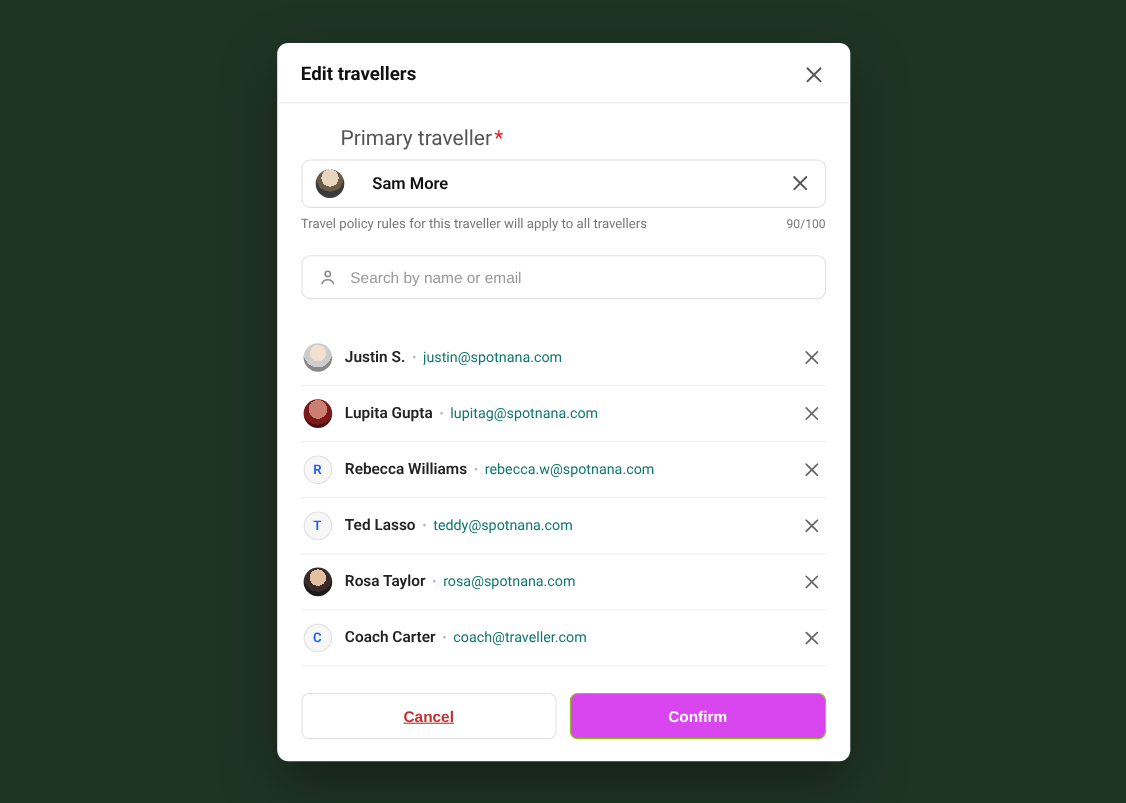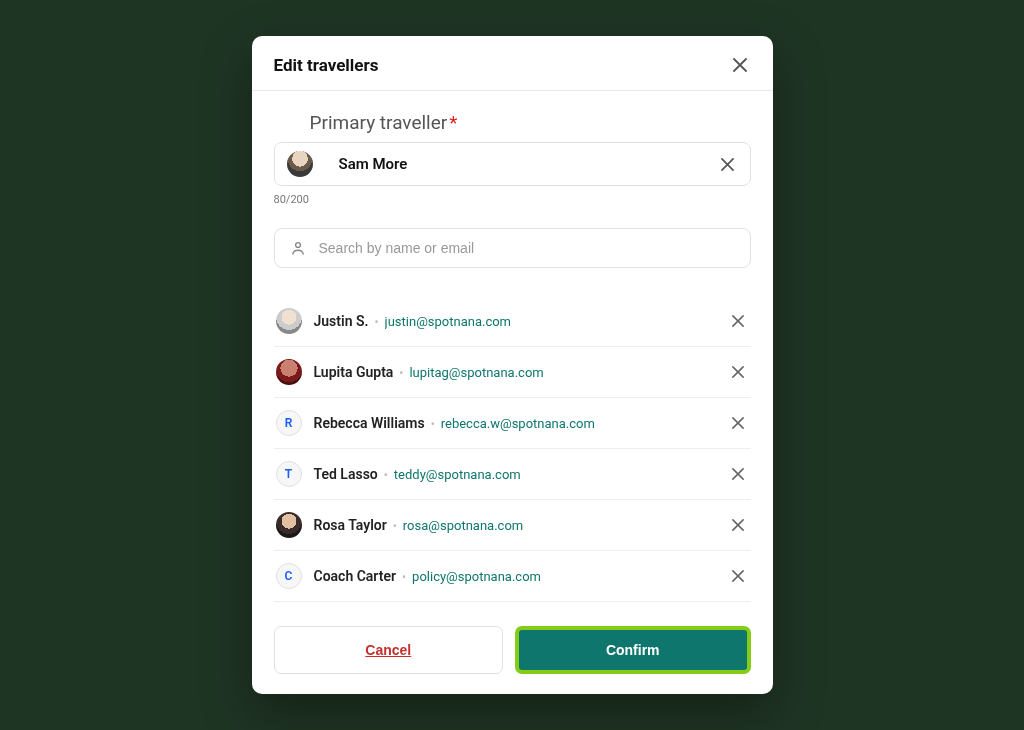--- a/index.html
+++ b/index.html
@@ -192,22 +192,22 @@
     cursor: pointer;
     text-align: center;
   }
   .btn-cancel {
     background: #fff;
     border: 1px solid #e2e2e2;
     color: #c23030;
     text-decoration: underline;
   }
   .btn-confirm {
-    background: #0f766e;
-    border: 4px solid #84cc16;
+    background: #d946ef;
+    border: 1px solid #84cc16;
     color: #fff;
   }
   svg { display: block; }
 </style>
 </head>
 <body>
 
 <div class="modal">
 
   <div class="modal-header">
@@ -229,21 +229,22 @@
       <div class="avatar img1"></div>
       <div class="primary-name">Sam More</div>
       <button class="clear-x">
         <svg width="13" height="13" viewBox="0 0 14 14">
             <path d="M1 1 L13 13 M13 1 L1 13" stroke="currentColor" stroke-width="1.8" stroke-linecap="round"></path>
           </svg>
       </button>
     </div>
 
     <div class="helper-row">
-      <div class="counter">80/200</div>
+      <div class="helper-text">Travel policy rules for this traveller will apply to all travellers</div>
+      <div class="counter">90/100</div>
     </div>
 
 
     <div class="search-box">
       <svg class="person-icon" width="18" height="18" viewBox="0 0 24 24">
           <circle cx="12" cy="8" r="3.2" fill="none" stroke="currentColor" stroke-width="1.8"></circle>
           <path d="M5 20c1-4 5-5 7-5s6 1 7 5" fill="none" stroke="currentColor" stroke-width="1.8" stroke-linecap="round"></path>
         </svg>
       <input type="text" placeholder="Search by name or email" style="">
     </div>
@@ -312,21 +313,21 @@
             <svg width="12" height="12" viewBox="0 0 14 14">
               <path d="M1 1 L13 13 M13 1 L1 13" stroke="currentColor" stroke-width="1.8" stroke-linecap="round"></path>
             </svg>
           </button>
         </div>
         <div class="list-row">
           <div class="avatar ">C</div>
           <div class="info">
             <span class="name">Coach Carter</span>
             <span class="dot">•</span>
-            <span class="email">policy@spotnana.com</span>
+            <span class="email">coach@traveller.com</span>
           </div>
           <button class="remove-btn">
             <svg width="12" height="12" viewBox="0 0 14 14">
               <path d="M1 1 L13 13 M13 1 L1 13" stroke="currentColor" stroke-width="1.8" stroke-linecap="round"></path>
             </svg>
           </button>
         </div>
       </div>
 
   </div>

